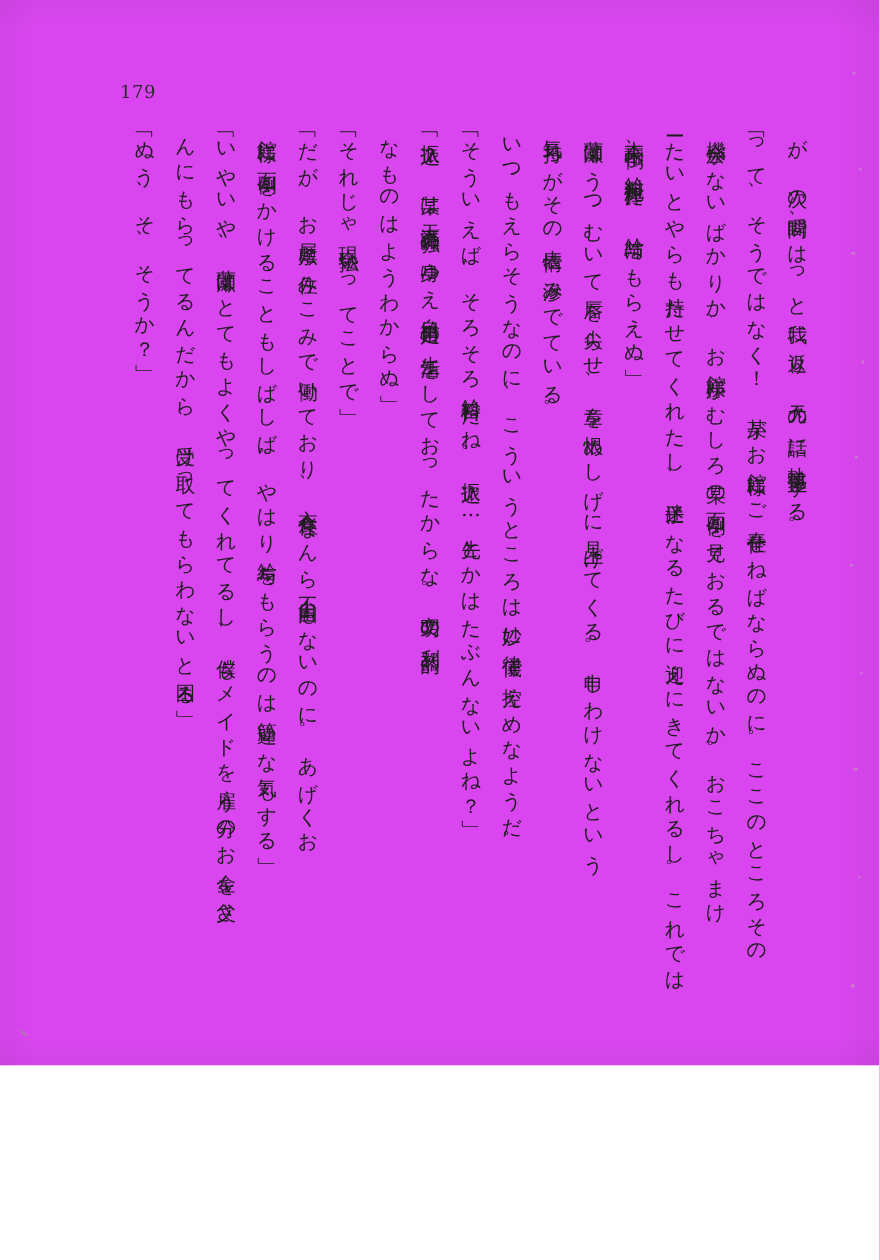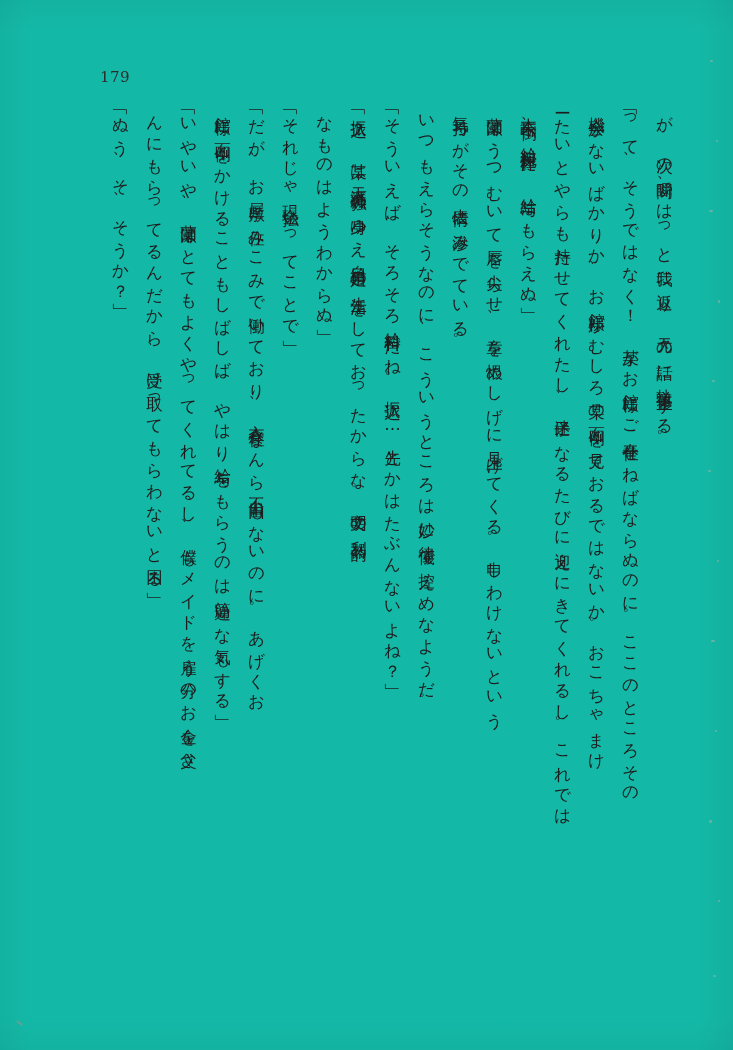--- a/index.html
+++ b/index.html
@@ -6,22 +6,22 @@
     margin: 0;
     padding: 0;
     background: #ffffff;
   }
   body {
     font-family: "DejaVu Serif", serif;
   }
   .page {
     position: relative;
     width: 733px;
-    height: 1050px;
-    background: #14b8a6;
+    height: 888px;
+    background: #d946ef;
     overflow: hidden;
   }
   
   .page::before {
     content: "";
     position: absolute;
     inset: 0;
     background:
       linear-gradient(to right, rgba(0,0,0,0.035), rgba(0,0,0,0) 4%),
       linear-gradient(to left, rgba(0,0,0,0.045), rgba(0,0,0,0) 5%),

